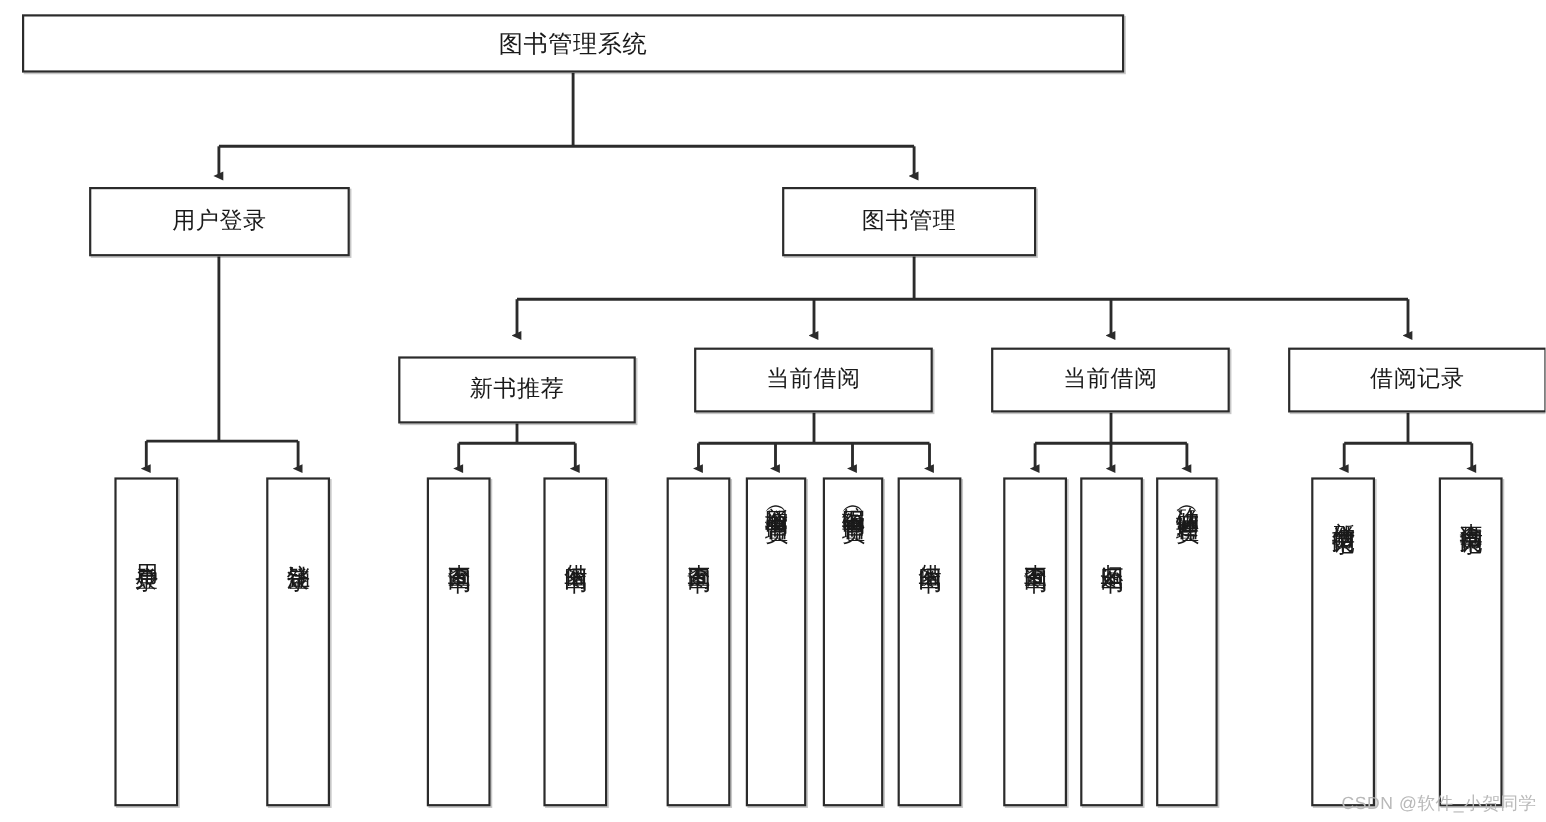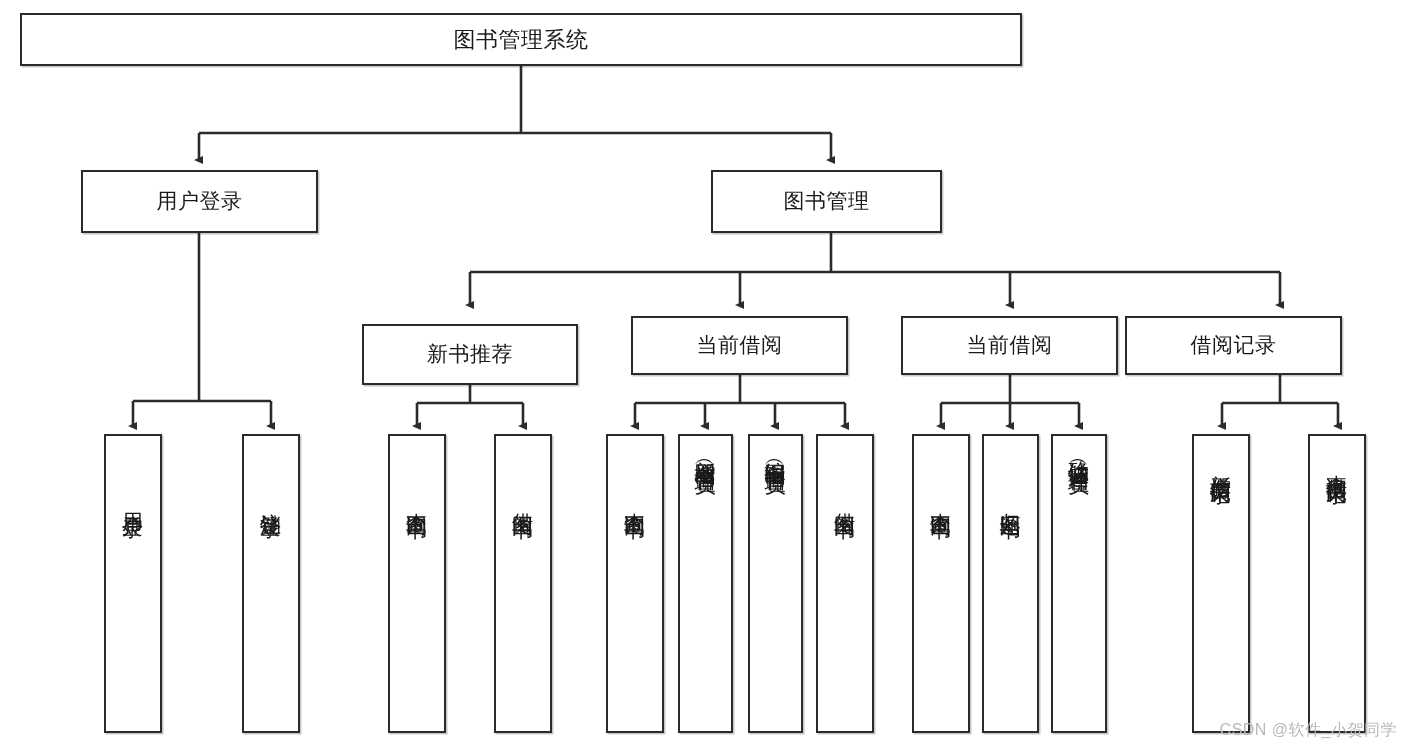--- a/index.html
+++ b/index.html
@@ -135,21 +135,21 @@
 
   <div class="node" style="left:362px; top:324px; width:216px; height:61px;">
     <span class="label">新书推荐</span>
   </div>
   <div class="node" style="left:631px; top:316px; width:217px; height:59px;">
     <span class="label">当前借阅</span>
   </div>
   <div class="node" style="left:901px; top:316px; width:217px; height:59px;">
     <span class="label">当前借阅</span>
   </div>
-  <div class="node" style="left:1125px; top:316px; width:217px; height:59px;">
+  <div class="node" style="left:1171px; top:316px; width:235px; height:59px;">
     <span class="label">借阅记录</span>
   </div>
 
   <div class="node vert pad-top2" style="left:104px; top:434px; width:58px; height:299px;">
     <span class="label">用户登录</span>
   </div>
   <div class="node vert pad-top2" style="left:242px; top:434px; width:58px; height:299px;">
     <span class="label">注销登录</span>
   </div>
 

